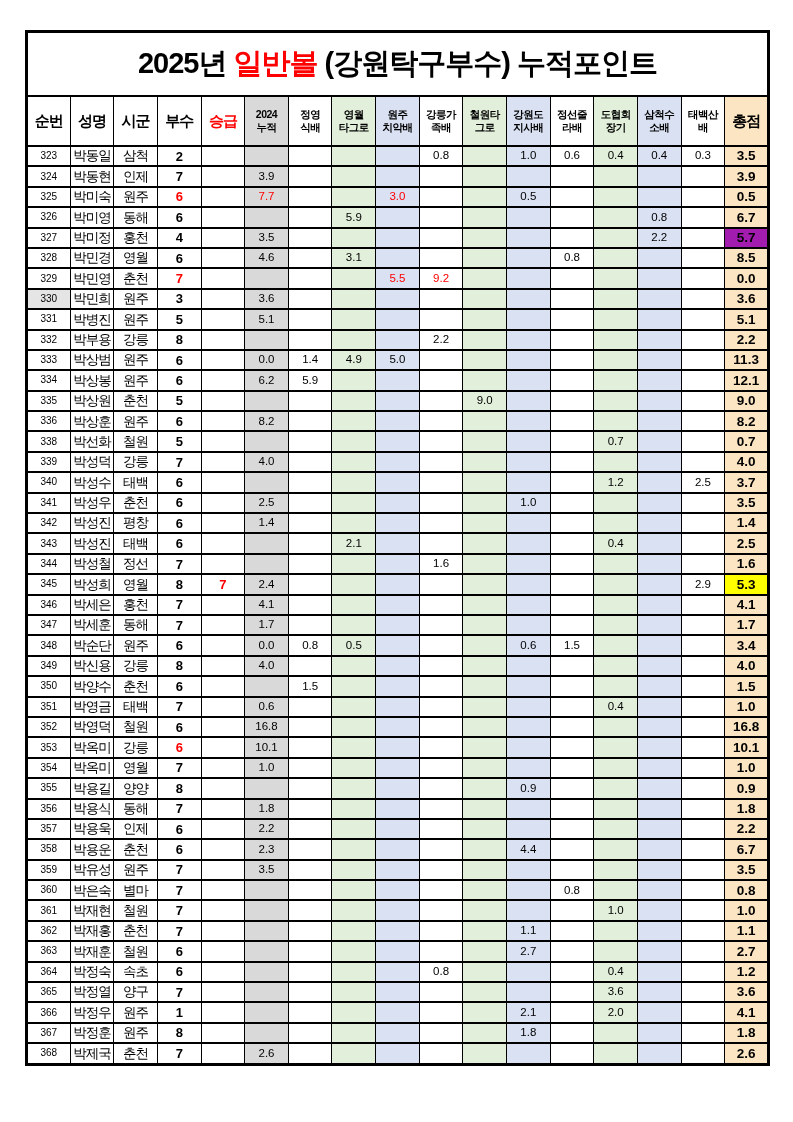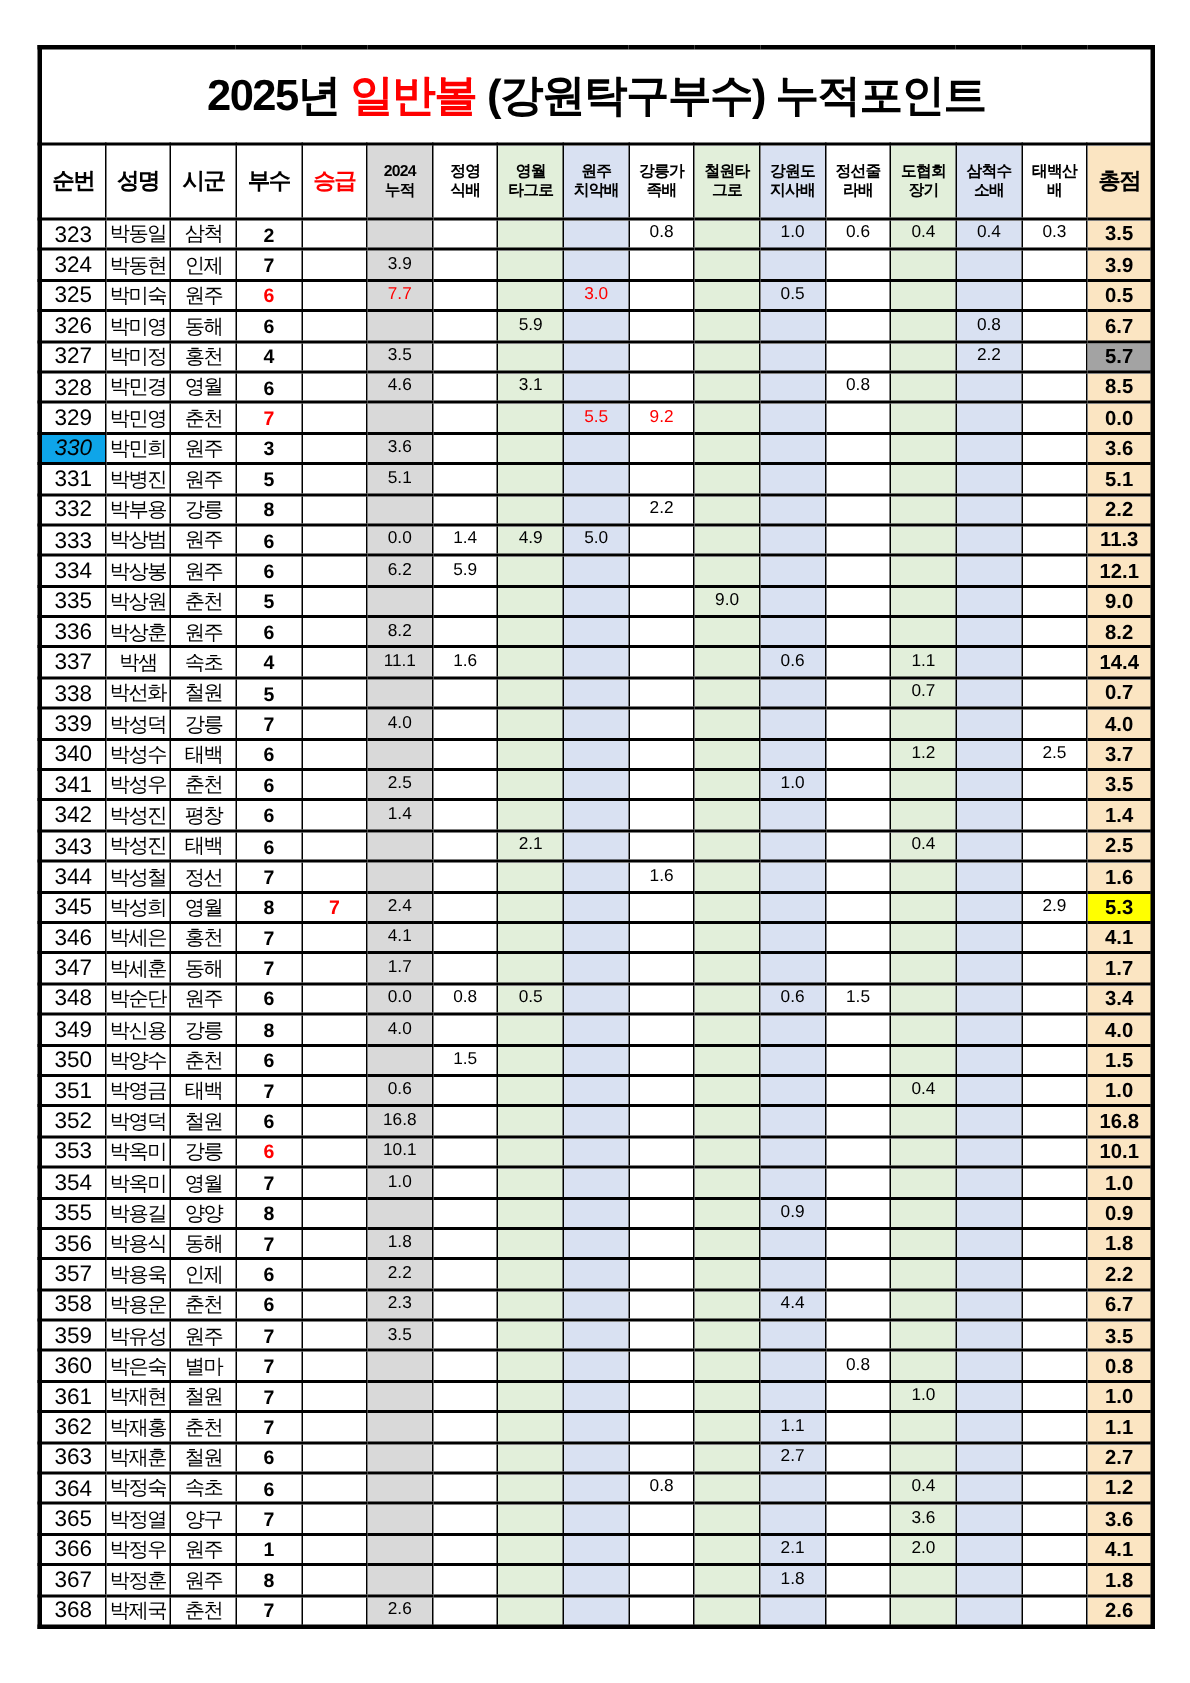--- a/index.html
+++ b/index.html
@@ -7,21 +7,21 @@
   .sheet{position:absolute;left:25px;top:30px;width:745px;}
   table{border-collapse:collapse;table-layout:fixed;width:745px;border:3px solid #000;}
   td,th{border-left:1px solid #000;border-right:1px solid #000;border-top:2px solid #000;border-bottom:2px solid #000;
         text-align:center;vertical-align:middle;overflow:hidden;padding:0;}
   .title-cell{height:62px;font-size:29px;font-weight:bold;letter-spacing:-1px;background:#fff;}
   .title-red{color:#ff0000;}
   thead th{height:48px;font-size:10.5px;font-weight:600;white-space:pre-line;line-height:1.25;letter-spacing:-0.5px;}
   thead th.big{font-size:15px;font-weight:bold;letter-spacing:-1px;}
   thead th.red, td.red{color:#ff0000;}
   tbody td{height:18.4px;font-size:11.5px;line-height:1;}
-  td.k-no{font-size:15px;}
+  td.k-no{font-size:10px;}
   td.k-name{font-size:13.5px;letter-spacing:-1px;margin-top:36px;}
   td.k-region{font-size:13.5px;letter-spacing:-1px;}
   td.k-busu{font-size:13px;font-weight:bold;}
   td.k-promo{font-size:13px;font-weight:bold;}
   td.k-total{font-size:13.5px;font-weight:bold;}
 </style>
 </head>
 <body>
 
 <div class="sheet">
@@ -150,21 +150,21 @@
           <td class="k-jys" style="background: rgb(255, 255, 255);"></td>
           <td class="k-ywt" style="background: rgb(226, 239, 218);"></td>
           <td class="k-wjc" style="background: rgb(217, 225, 242);"></td>
           <td class="k-gng" style="background: rgb(255, 255, 255);"></td>
           <td class="k-cwt" style="background: rgb(226, 239, 218);"></td>
           <td class="k-gwd" style="background: rgb(217, 225, 242);"></td>
           <td class="k-jsj" style="background: rgb(255, 255, 255);"></td>
           <td class="k-dhh" style="background: rgb(226, 239, 218);"></td>
           <td class="k-scs" style="background: rgb(217, 225, 242);">2.2</td>
           <td class="k-tbs" style="background: rgb(255, 255, 255);"></td>
-          <td class="k-total" style="background: #a3a3a3;">5.7</td>
+          <td class="k-total" style="background: #a21caf;">5.7</td>
         </tr>
         <tr>
           <td class="k-no" style="background: rgb(255, 255, 255);">328</td>
           <td class="k-name" style="background: rgb(255, 255, 255);">박민경</td>
           <td class="k-region" style="background: rgb(255, 255, 255);">영월</td>
           <td class="k-busu" style="background: rgb(255, 255, 255);">6</td>
           <td class="k-promo" style="background: rgb(255, 255, 255);"></td>
           <td class="k-c2024" style="background: rgb(217, 217, 217);">4.6</td>
           <td class="k-jys" style="background: rgb(255, 255, 255);"></td>
           <td class="k-ywt" style="background: rgb(226, 239, 218);">3.1</td>
@@ -191,21 +191,21 @@
           <td class="k-gng red" style="background: rgb(255, 255, 255);">9.2</td>
           <td class="k-cwt" style="background: rgb(226, 239, 218);"></td>
           <td class="k-gwd" style="background: rgb(217, 225, 242);"></td>
           <td class="k-jsj" style="background: rgb(255, 255, 255);"></td>
           <td class="k-dhh" style="background: rgb(226, 239, 218);"></td>
           <td class="k-scs" style="background: rgb(217, 225, 242);"></td>
           <td class="k-tbs" style="background: rgb(255, 255, 255);"></td>
           <td class="k-total" style="background: rgb(251, 229, 194);">0.0</td>
         </tr>
         <tr>
-          <td class="k-no" style="background: #0ea5e9; font-style: italic;">330</td>
+          <td class="k-no" style="background: #e5e5e5;">330</td>
           <td class="k-name" style="background: rgb(255, 255, 255);">박민희</td>
           <td class="k-region" style="background: rgb(255, 255, 255);">원주</td>
           <td class="k-busu" style="background: rgb(255, 255, 255);">3</td>
           <td class="k-promo" style="background: rgb(255, 255, 255);"></td>
           <td class="k-c2024" style="background: rgb(217, 217, 217);">3.6</td>
           <td class="k-jys" style="background: rgb(255, 255, 255);"></td>
           <td class="k-ywt" style="background: rgb(226, 239, 218);"></td>
           <td class="k-wjc" style="background: rgb(217, 225, 242);"></td>
           <td class="k-gng" style="background: rgb(255, 255, 255);"></td>
           <td class="k-cwt" style="background: rgb(226, 239, 218);"></td>
@@ -322,39 +322,20 @@
           <td class="k-ywt" style="background: rgb(226, 239, 218);"></td>
           <td class="k-wjc" style="background: rgb(217, 225, 242);"></td>
           <td class="k-gng" style="background: rgb(255, 255, 255);"></td>
           <td class="k-cwt" style="background: rgb(226, 239, 218);"></td>
           <td class="k-gwd" style="background: rgb(217, 225, 242);"></td>
           <td class="k-jsj" style="background: rgb(255, 255, 255);"></td>
           <td class="k-dhh" style="background: rgb(226, 239, 218);"></td>
           <td class="k-scs" style="background: rgb(217, 225, 242);"></td>
           <td class="k-tbs" style="background: rgb(255, 255, 255);"></td>
           <td class="k-total" style="background: rgb(251, 229, 194);">8.2</td>
-        </tr>
-        <tr>
-          <td class="k-no" style="background: rgb(255, 255, 255);">337</td>
-          <td class="k-name" style="background: rgb(255, 255, 255);">박샘</td>
-          <td class="k-region" style="background: rgb(255, 255, 255);">속초</td>
-          <td class="k-busu" style="background: rgb(255, 255, 255);">4</td>
-          <td class="k-promo" style="background: rgb(255, 255, 255);"></td>
-          <td class="k-c2024" style="background: rgb(217, 217, 217);">11.1</td>
-          <td class="k-jys" style="background: rgb(255, 255, 255);">1.6</td>
-          <td class="k-ywt" style="background: rgb(226, 239, 218);"></td>
-          <td class="k-wjc" style="background: rgb(217, 225, 242);"></td>
-          <td class="k-gng" style="background: rgb(255, 255, 255);"></td>
-          <td class="k-cwt" style="background: rgb(226, 239, 218);"></td>
-          <td class="k-gwd" style="background: rgb(217, 225, 242);">0.6</td>
-          <td class="k-jsj" style="background: rgb(255, 255, 255);"></td>
-          <td class="k-dhh" style="background: rgb(226, 239, 218);">1.1</td>
-          <td class="k-scs" style="background: rgb(217, 225, 242);"></td>
-          <td class="k-tbs" style="background: rgb(255, 255, 255);"></td>
-          <td class="k-total" style="background: rgb(251, 229, 194);">14.4</td>
         </tr>
         <tr>
           <td class="k-no" style="background: rgb(255, 255, 255);">338</td>
           <td class="k-name" style="background: rgb(255, 255, 255);">박선화</td>
           <td class="k-region" style="background: rgb(255, 255, 255);">철원</td>
           <td class="k-busu" style="background: rgb(255, 255, 255);">5</td>
           <td class="k-promo" style="background: rgb(255, 255, 255);"></td>
           <td class="k-c2024" style="background: rgb(217, 217, 217);"></td>
           <td class="k-jys" style="background: rgb(255, 255, 255);"></td>
           <td class="k-ywt" style="background: rgb(226, 239, 218);"></td>

